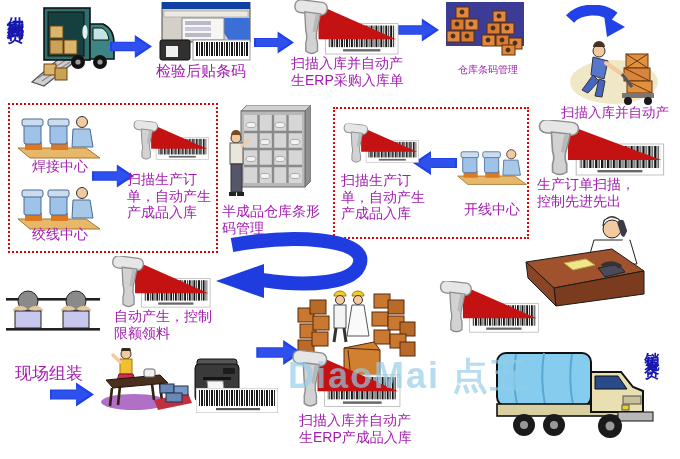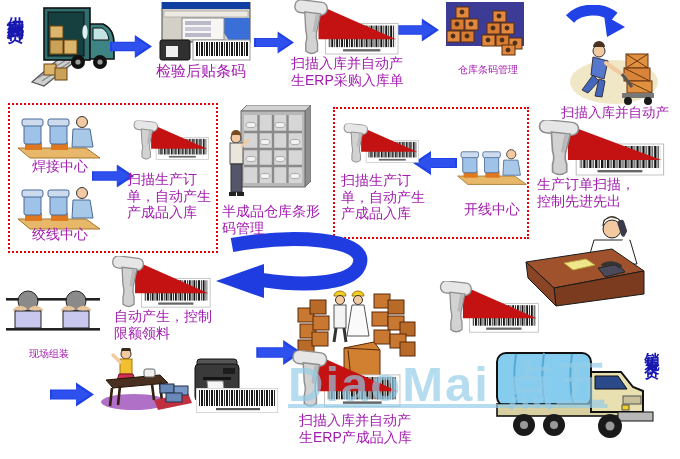--- a/index.html
+++ b/index.html
@@ -9,22 +9,22 @@
   .lbl{position:absolute;color:#a21caf;font-weight:normal;font-size:14px;
        line-height:1.18;white-space:pre-line;z-index:5;}
   .lbl-c{text-align:center;}
   .vlbl{position:absolute;color:#1717b0;font-weight:bold;z-index:5;
         writing-mode:vertical-rl;text-orientation:upright;}
   .frame{position:absolute;border:2px dotted #e80000;z-index:0;background:transparent;}
   .img{position:absolute;z-index:1;}
   .arrow{position:absolute;z-index:2;}
   .scan{position:absolute;z-index:3;}
   #watermark{position:absolute;left:288px;top:352px;z-index:4;
-             font-size:49px;font-weight:bold;letter-spacing:2px;
-             color:rgba(148,203,232,0.68);white-space:nowrap;text-decoration:underline;}
+             font-size:36px;font-weight:bold;letter-spacing:2px;
+             color:rgba(148,203,232,0.68);white-space:nowrap;}
 </style>
 </head>
 <body>
 
 <div id="stage">
 
   <svg width="0" height="0" style="position:absolute" aria-hidden="true">
     <defs>
       <pattern id="bcp" patternUnits="userSpaceOnUse" width="5" height="10">
         <rect width="5" height="10" fill="#ffffff"></rect>
@@ -286,21 +286,21 @@
   <svg class="img" style="left:6px;top:285px" width="94" height="60" viewBox="0 0 94 60">
     <rect x="0" y="13" width="94" height="2.6" fill="#222"></rect>
     <rect x="0" y="43" width="94" height="2.6" fill="#222"></rect>
     <circle cx="22" cy="16" r="10" fill="#8a8a8a" stroke="#222"></circle>
     <path d="M8,26 Q14,20 20,25 M36,26 Q30,20 24,25" stroke="#e8c49a" stroke-width="4" fill="none"></path>
     <rect x="9" y="26" width="26" height="17" fill="#c8c8ee" stroke="#222"></rect>
     <circle cx="70" cy="16" r="10" fill="#8a8a8a" stroke="#222"></circle>
     <path d="M56,26 Q62,20 68,25 M84,26 Q78,20 72,25" stroke="#e8c49a" stroke-width="4" fill="none"></path>
     <rect x="57" y="26" width="26" height="17" fill="#c8c8ee" stroke="#222"></rect>
   </svg>
-  <div class="lbl lbl-c" style="left:4px;top:348px;width:90px;font-size:10px">现场组装</div>
+  <div class="lbl lbl-c" style="left:4px;top:364px;width:90px;font-size:17px">现场组装</div>
 
   <svg class="arrow" style="left:50px;top:381px" width="44" height="27" viewBox="0 0 44 26">
       <use href="#sym-arrow"></use>
     </svg>
 
   <svg class="img" style="left:96px;top:348px" width="96" height="64" viewBox="0 0 96 64">
     <ellipse cx="38" cy="54" rx="33" ry="8" fill="#b070c8"></ellipse>
     <circle cx="30" cy="6" r="5" fill="#f2c9a0" stroke="#333"></circle>
     <path d="M25,3 A5,5 0 0 1 35,3 Z" fill="#3a2a1a"></path>
     <rect x="24" y="11" width="12" height="15" fill="#f0c030" stroke="#a8760c"></rect>

